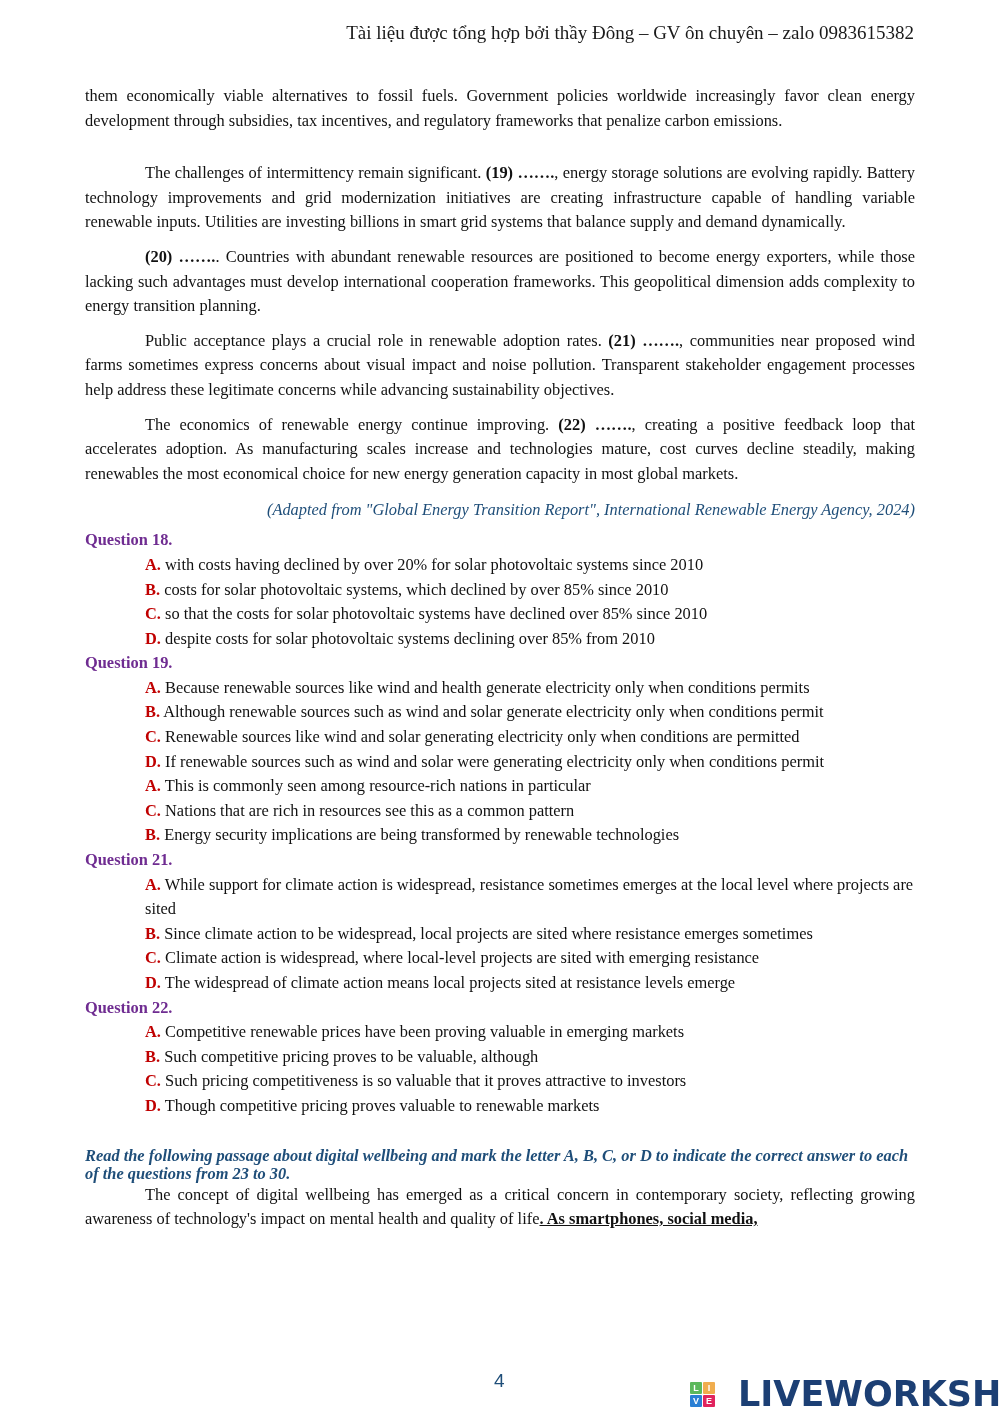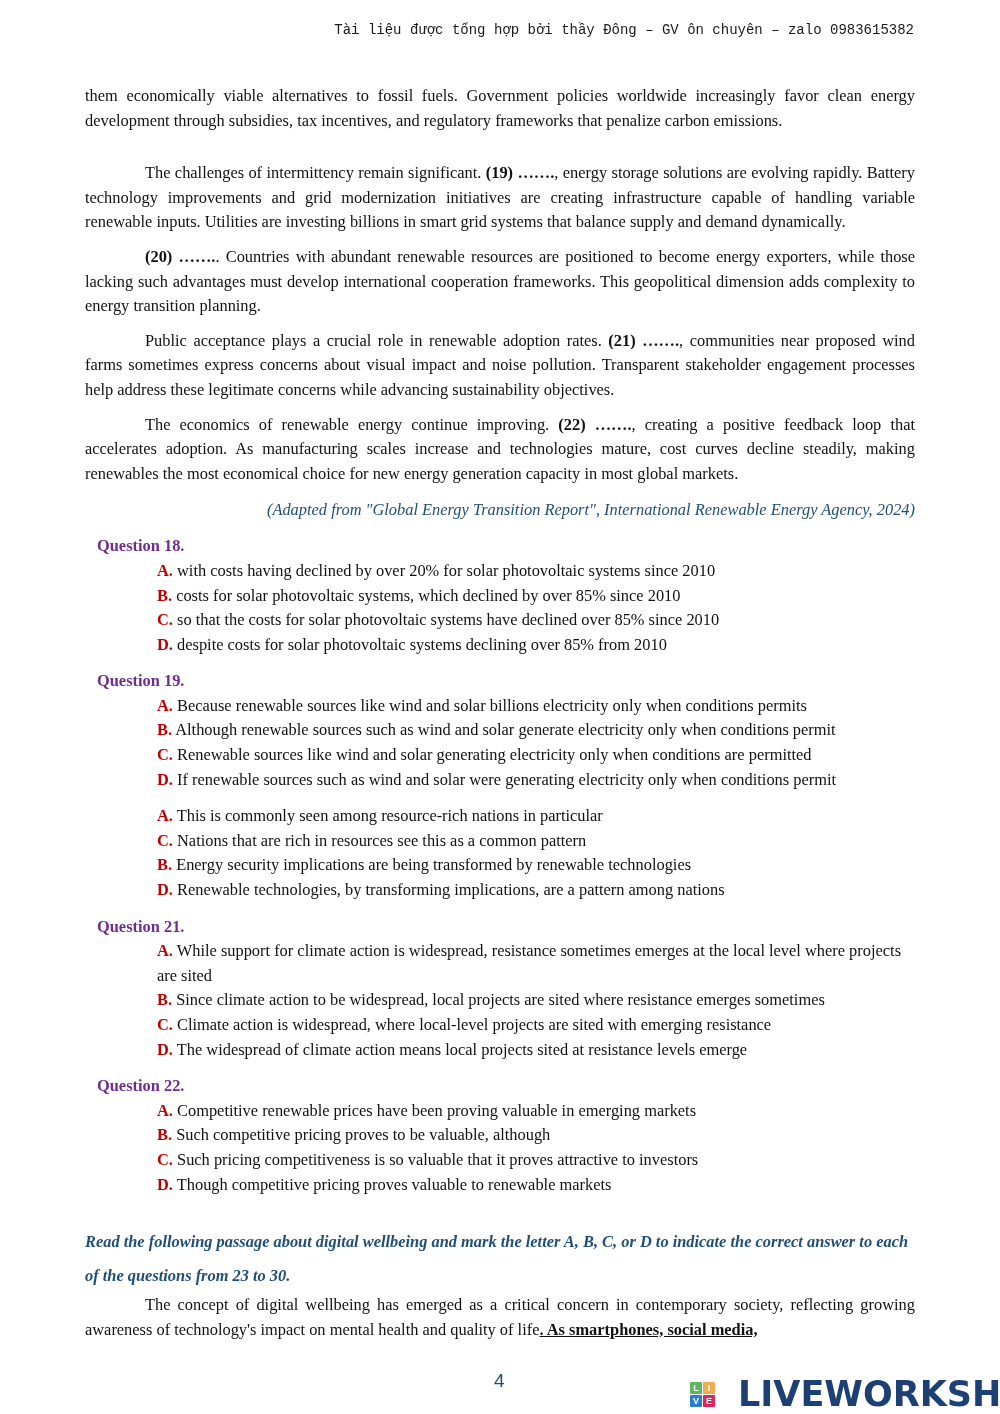--- a/index.html
+++ b/index.html
@@ -1,32 +1,32 @@
 <!DOCTYPE html>
 <html><head>
 <meta charset="utf-8">
 <style>
   html, body { margin: 0; padding: 0; background: #ffffff; }
   body { width: 1000px; height: 1414px; position: relative; overflow: hidden;
          font-family: "Liberation Serif", serif; color: #111; }
-  .header { position: absolute; top: 22px; right: 86px; font-family: Liberation Mono, monospace;
-            font-size: 14px; color: #1a1a1a; white-space: nowrap; }
+  .header { position: absolute; top: 22px; right: 86px; font-family: Liberation Serif, serif;
+            font-size: 19px; color: #1a1a1a; white-space: nowrap; }
   .content { position: absolute; left: 85px; top: 84px; width: 830px; }
   p.para { margin: 0 0 10px 0; font-size: 16.4px; line-height: 24.6px; text-align: justify; }
   p.para.indent { text-indent: 60px; }
   p.para.first { margin-bottom: 28px; }
   .blank { font-weight: bold; }
   .source { text-align: right; font-style: italic; color: #1f4e79; font-size: 16.4px;
             margin: 12px 0 6px 0; line-height: 24px; }
-  .question { margin: 12px; }
+  .question { margin: 0; }
   .q-title { color: #6f2c91; font-weight: bold; font-size: 16.4px; line-height: 24.6px; }
   .option { padding-left: 60px; font-size: 16.4px; line-height: 24.6px; }
   .opt-letter { color: #c00000; font-weight: bold; }
   .instruction { margin-top: 28px; color: #1f4e79; font-weight: bold; font-style: italic;
-                 font-size: 16.4px; line-height: 34px; }
+                 font-size: 16.4px; line-height: 18px; }
   .underlined { font-weight: bold; text-decoration: underline; }
   .page-number { position: absolute; top: 1370px; left: 494px; font-family: "Liberation Sans", sans-serif;
                  font-size: 19px; color: #1f4e79; }
   .logo { position: absolute; top: 1374px; left: 690px; display: flex; align-items: center; }
   .logo-grid { display: grid; grid-template-columns: 12px 12px; grid-template-rows: 12px 12px; gap: 1px; margin-right: 3px; }
   .logo-grid span { font-family: "Liberation Sans", sans-serif; font-size: 9px; font-weight: bold; color: #fff;
                     display: flex; align-items: center; justify-content: center; border-radius: 1px; }
   .logo-text { font-family: "DejaVu Sans", sans-serif; font-weight: bold; font-size: 35px; color: #1c3f74; letter-spacing: 0px; margin-left: 20px; }
 </style>
 </head>
@@ -51,30 +51,29 @@
   <div id="questions">
       <div class="question">
         <div class="q-title">Question 18.</div>
         <div class="option"><span class="opt-letter">A.</span><span> with costs having declined by over 20% for solar photovoltaic systems since 2010</span></div>
         <div class="option"><span class="opt-letter">B.</span><span> costs for solar photovoltaic systems, which declined by over 85% since 2010</span></div>
         <div class="option"><span class="opt-letter">C.</span><span> so that the costs for solar photovoltaic systems have declined over 85% since 2010</span></div>
         <div class="option"><span class="opt-letter">D.</span><span> despite costs for solar photovoltaic systems declining over 85% from 2010</span></div>
       </div>
       <div class="question">
         <div class="q-title">Question 19.</div>
-        <div class="option"><span class="opt-letter">A.</span><span> Because renewable sources like wind and solar billions electricity only when conditions permits</span></div>
+        <div class="option"><span class="opt-letter">A.</span><span> Because renewable sources like wind and health generate electricity only when conditions permits</span></div>
         <div class="option"><span class="opt-letter">B.</span><span> Although renewable sources such as wind and solar generate electricity only when conditions permit</span></div>
         <div class="option"><span class="opt-letter">C.</span><span> Renewable sources like wind and solar generating electricity only when conditions are permitted</span></div>
         <div class="option"><span class="opt-letter">D.</span><span> If renewable sources such as wind and solar were generating electricity only when conditions permit</span></div>
       </div>
       <div class="question">
         <div class="option"><span class="opt-letter">A.</span><span> This is commonly seen among resource-rich nations in particular</span></div>
         <div class="option"><span class="opt-letter">C.</span><span> Nations that are rich in resources see this as a common pattern</span></div>
         <div class="option"><span class="opt-letter">B.</span><span> Energy security implications are being transformed by renewable technologies</span></div>
-        <div class="option"><span class="opt-letter">D.</span><span> Renewable technologies, by transforming implications, are a pattern among nations</span></div>
       </div>
       <div class="question">
         <div class="q-title">Question 21.</div>
         <div class="option"><span class="opt-letter">A.</span><span> While support for climate action is widespread, resistance sometimes emerges at the local level where projects are sited</span></div>
         <div class="option"><span class="opt-letter">B.</span><span> Since climate action to be widespread, local projects are sited where resistance emerges sometimes</span></div>
         <div class="option"><span class="opt-letter">C.</span><span> Climate action is widespread, where local-level projects are sited with emerging resistance</span></div>
         <div class="option"><span class="opt-letter">D.</span><span> The widespread of climate action means local projects sited at resistance levels emerge</span></div>
       </div>
       <div class="question">
         <div class="q-title">Question 22.</div>

